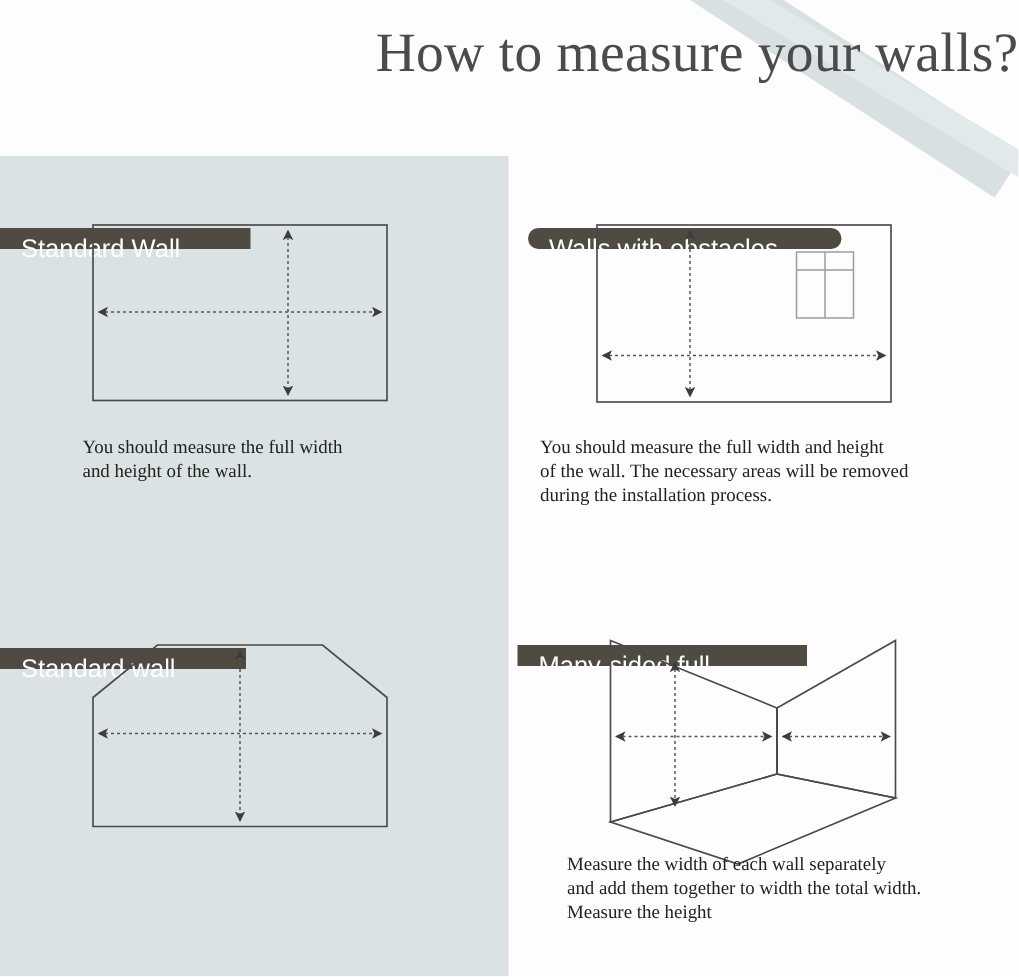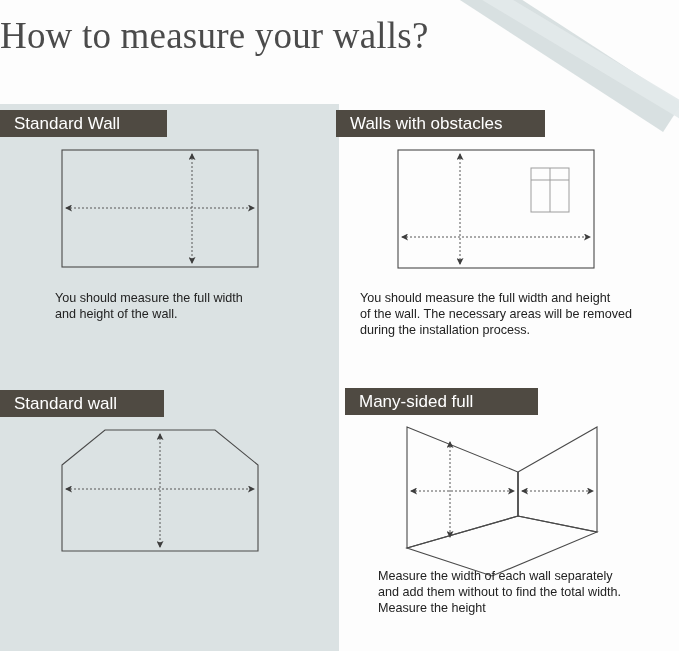--- a/index.html
+++ b/index.html
@@ -35,56 +35,58 @@
     width: 290px;
     height: 16px;
     transform: rotate(31deg);
     background: #e3e9ea;
   }
   #title {
     position: absolute;
     left: 0;
     top: 14px;
     width: 679px;
-    text-align: left;
+    text-align: right;
     font-family: "Liberation Serif", serif;
     font-size: 37px;
     color: #4b4b4b;
     letter-spacing: 0.2px;
     white-space: nowrap;
   }
   
   #left-panel {
     position: absolute;
     left: 0;
     top: 104px;
     width: 339px;
     height: 547px;
     background: #dbe2e3;
   }
   .panel {
     position: absolute;
   }
   .head-bar {
     position: absolute;
-    height: 27px;
+    height: 14px;
     background: #4f4a42;
     color: #ffffff;
     font-size: 17px;
     line-height: 27px;
     padding: 0 12px 12px 14px;
     white-space: nowrap;
     box-sizing: border-box;
+    margin-top: 42px;
   }
   .caption {
     position: absolute;
     font-size: 12.6px;
     line-height: 16.2px;
     color: #222222;
     white-space: pre-line;
+    font-family: Liberation Serif, serif;
   }
   svg { display: block; overflow: visible; }
   .solid {
     fill: none;
     stroke: #4a4a4a;
     stroke-width: 1.1;
   }
   .solid-light {
     fill: none;
     stroke: #9d9d9d;
@@ -125,21 +127,21 @@
       </marker>
     </defs>
     <rect class="solid" x="62" y="150" width="196" height="117"></rect>
     <line class="arrowline" x1="66" y1="208" x2="254" y2="208"></line>
     <line class="arrowline" x1="192" y1="154" x2="192" y2="263"></line>
   </svg>
   <div class="caption" style="left:55px;top:290px;width:270px;">You should measure the full width
  and height of the wall.</div>
 
   <div class="panel" style="left:336px;top:110px;">
-    <div class="head-bar" style="left:0;top:0;width:209px;">Walls with obstacles</div>
+    <div class="head-bar" style="left:16px;top:0;width:209px;border-radius:11px;">Walls with obstacles</div>
   </div>
   <svg class="panel" style="left:340px;top:0;width:339px;height:300px;">
     <rect class="solid" x="58" y="150" width="196" height="118"></rect>
 
     <rect class="solid-light" x="191" y="168" width="38" height="44"></rect>
     <line class="solid-light" x1="210" y1="168" x2="210" y2="212"></line>
     <line class="solid-light" x1="191" y1="180" x2="229" y2="180"></line>
     <line class="arrowline" x1="62" y1="237" x2="250" y2="237"></line>
     <line class="arrowline" x1="120" y1="154" x2="120" y2="264"></line>
   </svg>
@@ -169,16 +171,16 @@
 
     <line class="solid" x1="178" y1="92" x2="178" y2="136"></line>
 
     <line class="arrowline" x1="71" y1="111" x2="174" y2="111"></line>
 
     <line class="arrowline" x1="182" y1="111" x2="253" y2="111"></line>
 
     <line class="arrowline" x1="110" y1="62" x2="110" y2="157"></line>
   </svg>
   <div class="caption" style="left:378px;top:568px;width:300px;">Measure the width of each wall separately
-and add them without to find the total width.
+and add them together to width the total width.
 Measure the height</div>
 
 </div>
 
 </body></html>

